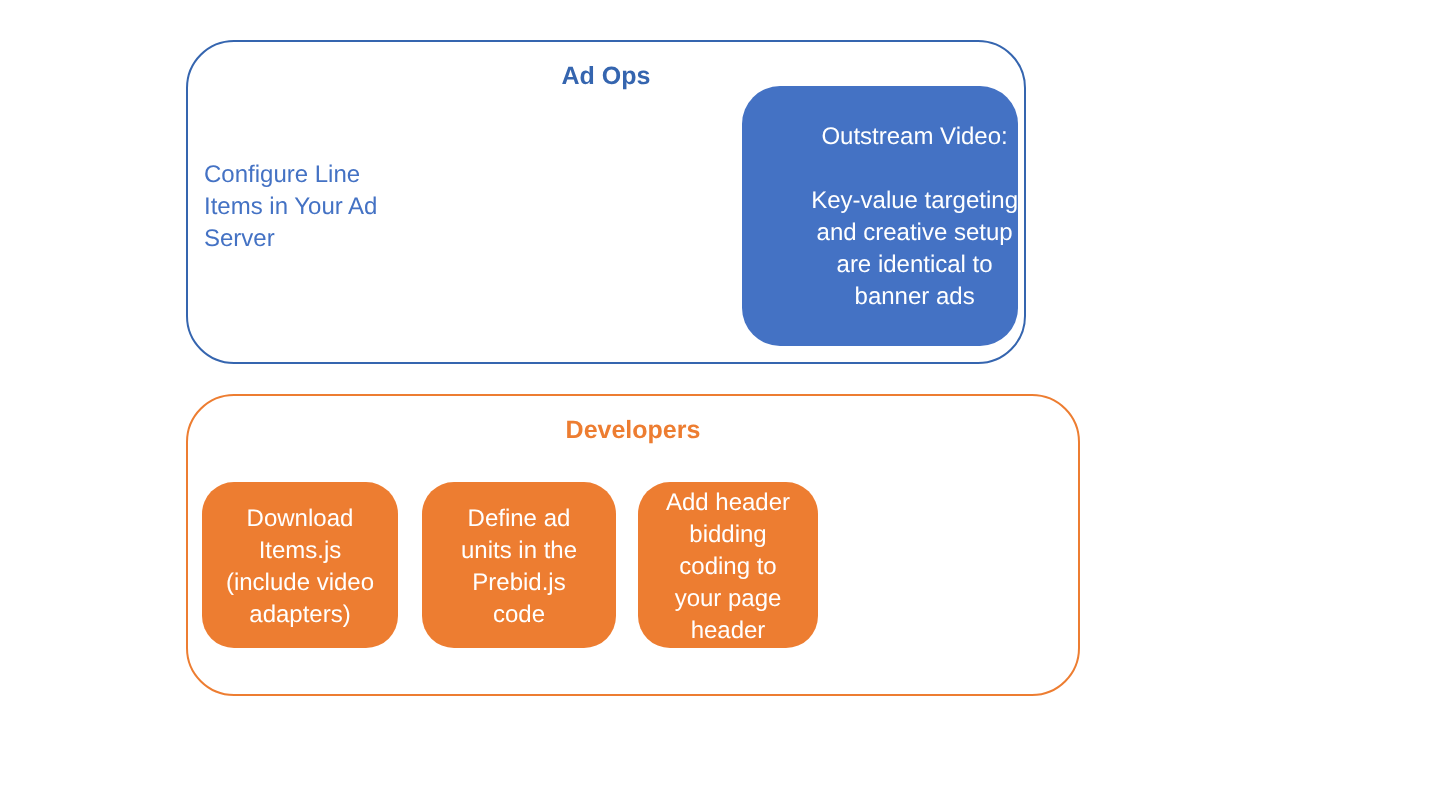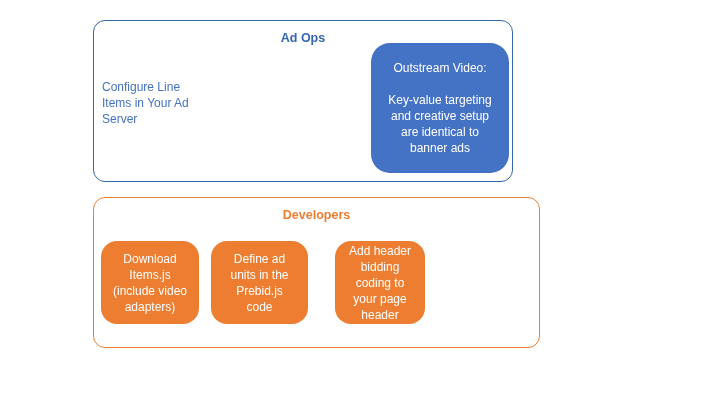--- a/index.html
+++ b/index.html
@@ -11,21 +11,21 @@
     position: relative;
     width: 720px;
     height: 405px;
     background: #ffffff;
     font-family: "Liberation Sans", sans-serif;
     overflow: hidden;
   }
   .group {
     position: absolute;
     background: #ffffff;
-    border-radius: 12px;
+    border-radius: 24px;
     box-sizing: border-box;
   }
   .group-blue {
     left: 93px;
     top: 20px;
     width: 420px;
     height: 162px;
     border: 1.5px solid var(--blue-border, #3565af);
   }
   .group-orange {
@@ -66,33 +66,34 @@
     color: var(--white-text, #ffffff);
     font-size: 12px;
     line-height: 16px;
     box-sizing: border-box;
   }
   .shape .shape-text { white-space: pre-line; }
 
   .blue-box {
     background: var(--blue-fill, #4472c4);
     border-radius: 19px;
+    justify-content: flex-end;
   }
   .box-instream  { left: 123px; top: 42px; width: 141px; height: 92px;  }
   .box-outstream { left: 277px; top: 22px; width: 138px; height: 130px; }
 
   .orange-box {
     background: var(--orange-fill, #ed7d31);
     border-radius: 16px;
     top: 43px;
     height: 83px;
   }
   .box-step-1 { left: 7px;   width: 98px; }
   .box-step-2 { left: 117px; width: 97px; }
-  .box-step-3 { left: 241px; width: 90px; }
+  .box-step-3 { left: 225px; width: 90px; }
   .box-step-4 { left: 325px; width: 85px; }
 </style>
 </head>
 <body>
 
 <div class="canvas">
 
   <section class="group group-blue">
     <h2 class="group-title blue-title">Ad Ops</h2>
     <div class="side-note">Configure Line

